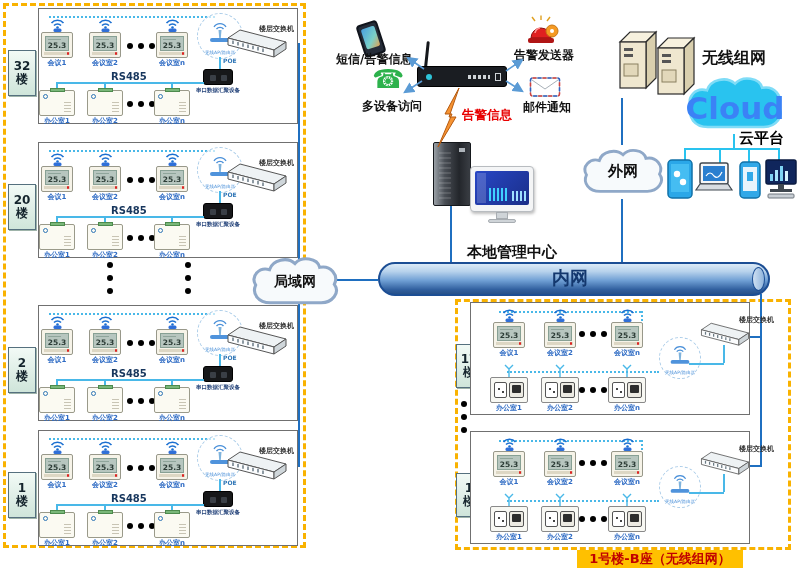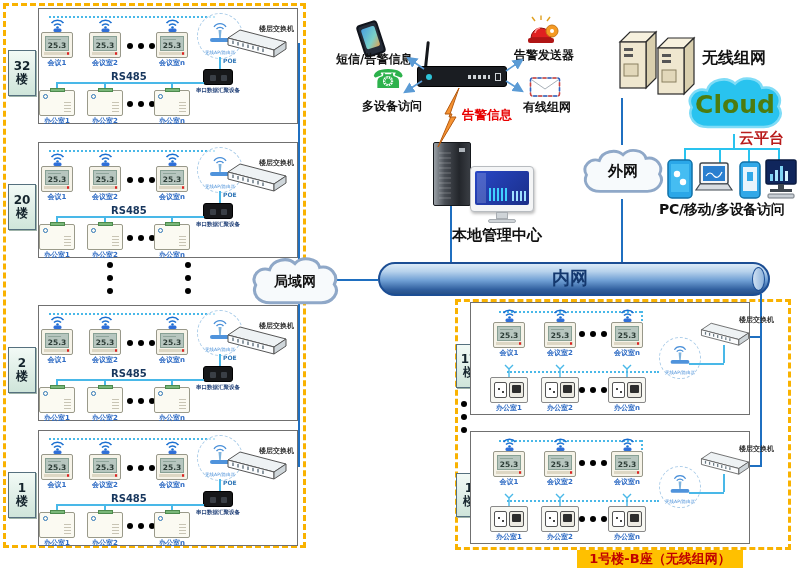--- a/index.html
+++ b/index.html
@@ -101,24 +101,24 @@
   #monitor{position:absolute;left:470px;top:166px;width:64px;height:46px;background:#f4f5f6;border:1px solid #b8bcc0;
       border-radius:4px;box-shadow:1px 2px 3px rgba(0,0,0,.25)}
   #monitor .scr{position:absolute;left:4px;top:4px;right:4px;bottom:6px;background:linear-gradient(135deg,#2847c6,#1a2e88);border-radius:2px;overflow:hidden}
   #monitor .scr::before{content:"";position:absolute;left:2px;top:2px;bottom:2px;width:9px;background:rgba(255,255,255,.18)}
   #monitor .bars1{position:absolute;left:14px;bottom:4px;width:18px;height:13px;
       background:repeating-linear-gradient(90deg,#3fd0ff 0 2px,transparent 2px 4px)}
   #monitor .bars2{position:absolute;right:3px;bottom:4px;width:14px;height:10px;
       background:repeating-linear-gradient(90deg,#9fe0ff 0 2px,transparent 2px 4px)}
   #monitor-stand{position:absolute;left:496px;top:212px;width:12px;height:7px;background:#cfd4d8;border:1px solid #a8adb2}
   #monitor-base{position:absolute;left:488px;top:219px;width:28px;height:4px;background:#cfd4d8;border:1px solid #a8adb2;border-radius:2px}
-  #mgmt-label{position:absolute;left:452px;top:226px;width:120px;font-size:15px;font-weight:700;white-space:nowrap}
+  #mgmt-label{position:absolute;left:452px;top:243px;width:120px;text-align:center;font-size:15px;font-weight:700;white-space:nowrap}
   
   #cs-label{position:absolute;left:702px;top:48px;font-size:16px;font-weight:700;white-space:nowrap}
-  #platform-label{position:absolute;left:739px;top:129px;font-size:15px;font-weight:700;color:#b91c1c;white-space:nowrap}
+  #platform-label{position:absolute;left:739px;top:129px;font-size:15px;font-weight:700;color:#000000;white-space:nowrap}
   #access-label{position:absolute;left:659px;top:201px;font-size:14px;font-weight:700;letter-spacing:-.3px;white-space:nowrap}
   #overlay{position:absolute;left:0;top:0;pointer-events:none}
 </style>
 </head>
 <body>
 
 <div id="app">
 
   <div class="zone-dash" style="left:3px;top:3px;width:303px;height:545px"></div>
   <div class="zone-dash" style="left:455px;top:299px;width:336px;height:251px"></div>
@@ -193,21 +193,21 @@
       <rect x="12" y="28" width="9" height="3" fill="#555" stroke="none"></rect>
       <rect x="12" y="38" width="14" height="12" fill="#e2d8ba" stroke="#8a8060" stroke-width="1"></rect>
     </g>
   </svg>
   <div id="cs-label">无线组网</div>
 
   <div class="cloud" style="left:684px;top:66px;width:102px;height:76px">
     <svg width="102" height="76" viewBox="0 0 120 70">
       <path d="M28,62 C12,62 4,50 9,39 C2,27 14,15 27,19 C31,6 50,2 60,11 C69,1 89,4 92,16 C106,13 117,26 111,38 C119,49 108,62 94,62 Z" fill="#29c3ef" stroke="#7fdcf7" stroke-width="3"></path>
     </svg>
-    <div class="ctext" style="padding-top:24px;font-size:25px;color:#4d7c0f">Cloud</div>
+    <div class="ctext" style="padding-top:24px;font-size:31px;color:#3b82f6">Cloud</div>
   </div>
   <div id="platform-label">云平台</div>
 
   <svg style="position:absolute;left:666px;top:158px" width="132" height="46" viewBox="0 0 132 46">
     <g>
       <rect x="2" y="2" rx="4" width="24" height="38" fill="#2aa7e8" stroke="#1272a8" stroke-width="1.5"></rect>
       <rect x="5" y="6" width="18" height="28" fill="#45bdf2"></rect>
       <circle cx="11" cy="16" r="3.2" fill="#fff"></circle>
         <circle cx="17" cy="24" r="3.2" fill="#fff"></circle>
     </g>
@@ -226,21 +226,20 @@
       <rect x="100" y="2" rx="2" width="30" height="24" fill="#10265c" stroke="#0a1a40" stroke-width="1.5"></rect>
       <rect x="104" y="16" width="3" height="7" fill="#7fd4f4"></rect>
         <rect x="109" y="12" width="3" height="11" fill="#a8e4fa"></rect>
       <rect x="114" y="8" width="3" height="15" fill="#7fd4f4"></rect>
         <rect x="119" y="13" width="3" height="10" fill="#d8f4fe"></rect>
       <rect x="112" y="26" width="6" height="5" fill="#404850"></rect>
       <rect x="104" y="31" width="22" height="3" fill="#404850"></rect>
       <rect x="102" y="36" width="26" height="4" rx="1" fill="#c8ced4" stroke="#707880"></rect>
     </g>
   </svg>
-  <div id="access-label">PC/移动/多设备访问</div>
 
   <div id="router-ant"></div>
   <div id="router-body">
     <i class="rdot"></i>
     <i class="rports"></i>
     <i class="rsq"></i>
   </div>
 
   <div id="sms-icon"></div>
   <div class="notif" style="left:336px;top:51px">短信/告警信息</div>
@@ -261,21 +260,21 @@
     <circle cx="27" cy="16" r="2" fill="#fff"></circle>
   </svg>
   <div class="notif" style="left:514px;top:47px">告警发送器</div>
 
   <svg style="position:absolute;left:529px;top:75px" width="33" height="25" viewBox="0 0 33 25">
     <rect x="1.5" y="3" width="29" height="18" rx="2" fill="#fff" stroke="#98a0a8"></rect>
     <rect x="1.5" y="3" width="29" height="18" rx="2" fill="none" stroke="#d04040" stroke-width="1.6" stroke-dasharray="4 6"></rect>
     <rect x="1.5" y="3" width="29" height="18" rx="2" fill="none" stroke="#3060c0" stroke-width="1.6" stroke-dasharray="4 6" stroke-dashoffset="5"></rect>
     <path d="M3,5 L16,14 L29,5" stroke="#a8b0b8" fill="none"></path>
   </svg>
-  <div class="notif" style="left:523px;top:99px">有线组网</div>
+  <div class="notif" style="left:523px;top:99px">邮件通知</div>
 
   <div id="alarm-info">告警信息</div>
 
   <div id="mgmt-tower"></div>
   <div id="monitor">
     <div class="scr">
       <div class="bars1"></div>
       <div class="bars2"></div>
     </div>
   </div>

